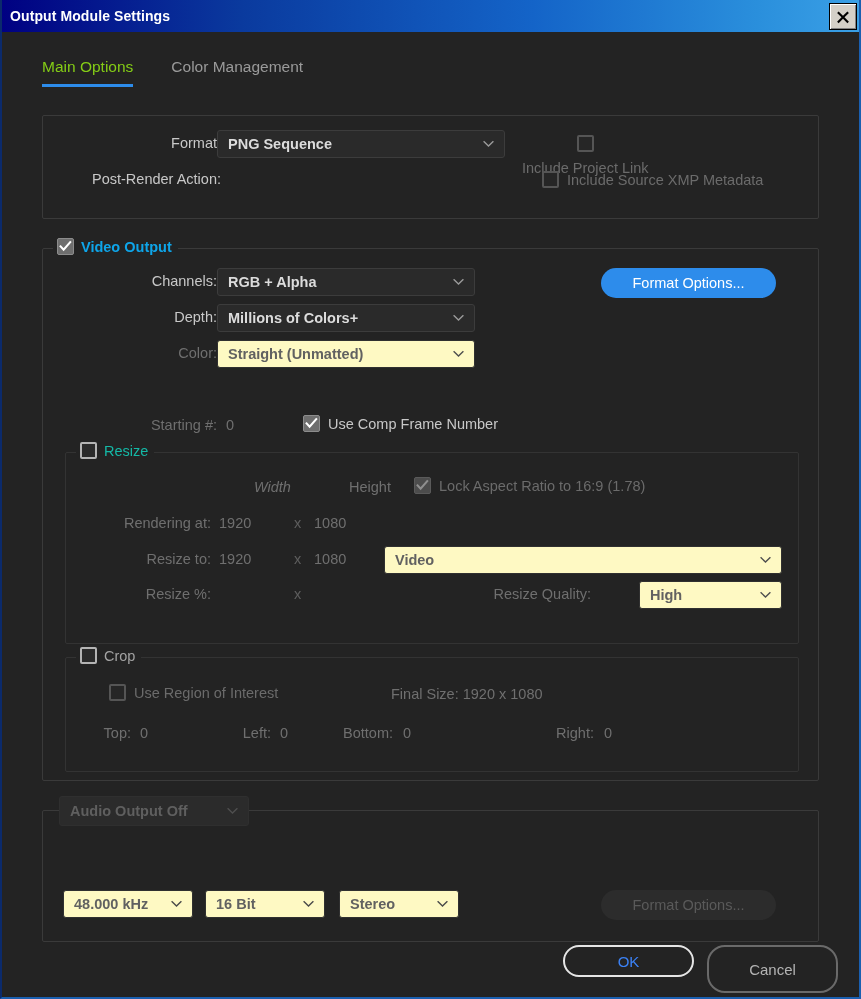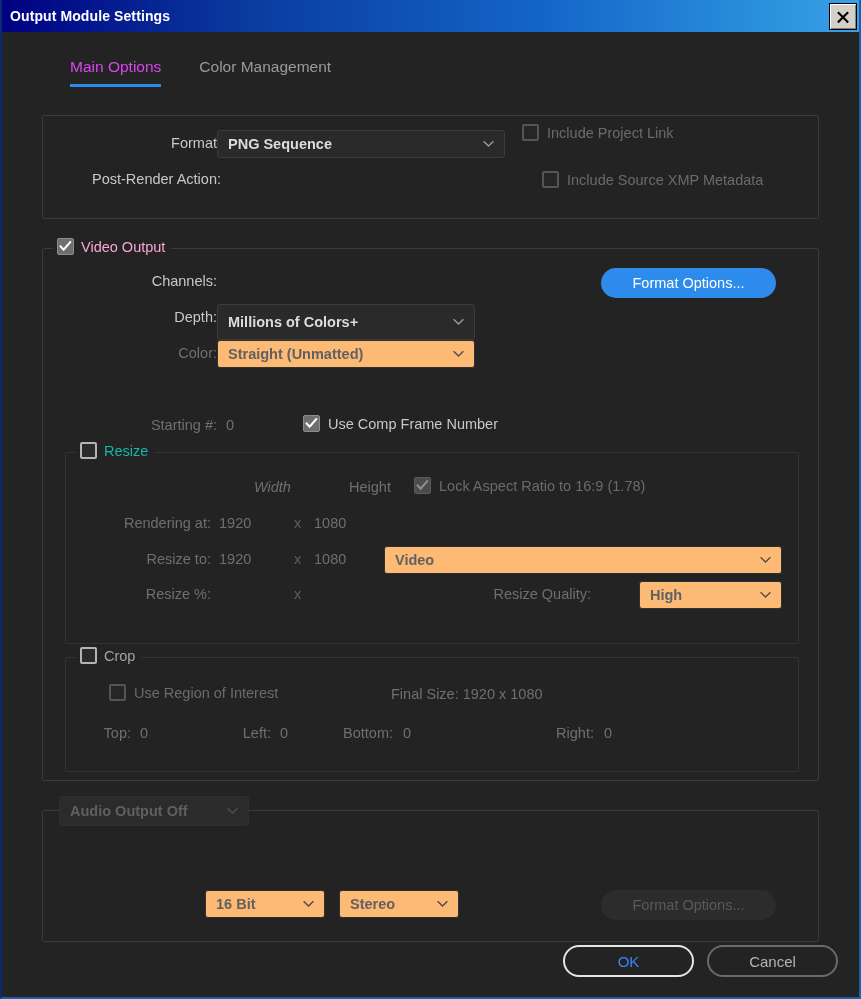--- a/index.html
+++ b/index.html
@@ -75,23 +75,22 @@
     align-items: flex-end;
     gap: 38px;
   }
   .tab {
     font-size: 15.5px;
     padding-bottom: 8px;
     cursor: pointer;
     white-space: nowrap;
   }
   .tab.active {
-    color: #d946ef;
+    color: #84cc16;
     border-bottom: 3px solid #2d8ceb;
-    margin-left: 28px;
   }
   .tab.inactive {
     color: #9a9a9a;
     border-bottom: 3px solid transparent;
   }
 
   
   .groupbox {
     position: absolute;
     border: 1px solid #3a3a3a;
@@ -146,21 +145,21 @@
   }
   .dropdown .chev {
     position: absolute;
     right: 10px;
     top: 50%;
     transform: translateY(-50%);
     width: 11px;
     height: 7px;
   }
   .dropdown.disabled {
-    background: #fdba74;
+    background: #fef9c3;
     border-color: #303030;
     cursor: default;
   }
   .dropdown.disabled .dd-text { color: #616161; }
   .dropdown.audio-legend {
     background: #2b2b2b;
     border: 1px solid #2f2f2f;
   }
   .dropdown.audio-legend .dd-text { color: #5f5f5f; }
 
@@ -290,48 +289,54 @@
       <div class="lbl right" style="left:106px; top:19px; width:72px;">Format:</div>
       <div class="dropdown" style="left:174px; top:14px; width:288px; height:28px;">
         <span class="dd-text">PNG Sequence</span>
         <svg class="chev" viewBox="0 0 11 7">
           <path d="M0.6 0.8 L5.5 5.6 L10.4 0.8" stroke="#9a9a9a" stroke-width="1.4" fill="none"></path>
         </svg>
       </div>
 
       <div class="lbl right" style="left:20px; top:55px; width:158px;">Post-Render Action:</div>
 
-      <div class="cbrow" style="left:479px; top:8px;">
+      <div class="cbrow" style="left:479px; top:19px;flex-direction:column;">
         <span class="cb unchecked-dim"></span>
         <span class="cbl dim">Include Project Link</span>
       </div>
 
       <div class="cbrow" style="left:479px; top:55px;padding-left:20px;">
         <span class="cb unchecked-dim"></span>
         <span class="cbl dim">Include Source XMP Metadata</span>
       </div>
     </div>
 
     <div class="groupbox" style="left:40px; top:216px; width:777px; height:533px;">
 
       <div class="group-legend">
         <span class="cb checked">
           <svg width="13" height="13" viewBox="0 0 13 13">
             <path d="M1.6 6.4 L4.6 9.6 L11.2 2.2" stroke="#ffffff" stroke-width="2.1" fill="none" stroke-linecap="square"></path>
           </svg>
         </span>
-        <span style="color:#f9a8d4;">Video Output</span>
+        <span style="color:#0ea5e9;font-weight:bold;">Video Output</span>
       </div>
 
       <div class="lbl right" style="left:90px; top:24px; width:84px;">Channels:</div>
+      <div class="dropdown" style="left:174px; top:19px; width:258px; height:28px;">
+        <span class="dd-text">RGB + Alpha</span>
+        <svg class="chev" viewBox="0 0 11 7">
+          <path d="M0.6 0.8 L5.5 5.6 L10.4 0.8" stroke="#9a9a9a" stroke-width="1.4" fill="none"></path>
+        </svg>
+      </div>
 
       <div class="pill-blue" style="left:558px; top:19px; width:175px; height:30px;">Format Options...</div>
 
       <div class="lbl right" style="left:90px; top:60px; width:84px;">Depth:</div>
-      <div class="dropdown" style="left:174px; top:55px; width:258px; height:36px;">
+      <div class="dropdown" style="left:174px; top:55px; width:258px; height:28px;">
         <span class="dd-text">Millions of Colors+</span>
         <svg class="chev" viewBox="0 0 11 7">
           <path d="M0.6 0.8 L5.5 5.6 L10.4 0.8" stroke="#9a9a9a" stroke-width="1.4" fill="none"></path>
         </svg>
       </div>
 
       <div class="lbl right dim" style="left:90px; top:96px; width:84px;">Color:</div>
       <div class="dropdown disabled" style="left:174px; top:91px; width:258px; height:28px;">
         <span class="dd-text">Straight (Unmatted)</span>
         <svg class="chev" viewBox="0 0 11 7">
@@ -429,35 +434,41 @@
 
     <div class="groupbox" style="left:40px; top:778px; width:777px; height:132px;">
 
       <div class="dropdown audio-legend" style="left:16px; top:-15px; width:190px; height:30px;">
         <span class="dd-text">Audio Output Off</span>
         <svg class="chev" viewBox="0 0 11 7">
           <path d="M0.6 0.8 L5.5 5.6 L10.4 0.8" stroke="#4f4f4f" stroke-width="1.4" fill="none"></path>
         </svg>
       </div>
 
+      <div class="dropdown disabled" style="left:20px; top:79px; width:130px; height:28px;">
+        <span class="dd-text">48.000 kHz</span>
+        <svg class="chev" viewBox="0 0 11 7">
+          <path d="M0.6 0.8 L5.5 5.6 L10.4 0.8" stroke="#4a4a4a" stroke-width="1.4" fill="none"></path>
+        </svg>
+      </div>
 
       <div class="dropdown disabled" style="left:162px; top:79px; width:120px; height:28px;">
         <span class="dd-text">16 Bit</span>
         <svg class="chev" viewBox="0 0 11 7">
           <path d="M0.6 0.8 L5.5 5.6 L10.4 0.8" stroke="#4a4a4a" stroke-width="1.4" fill="none"></path>
         </svg>
       </div>
 
       <div class="dropdown disabled" style="left:296px; top:79px; width:120px; height:28px;">
         <span class="dd-text">Stereo</span>
         <svg class="chev" viewBox="0 0 11 7">
           <path d="M0.6 0.8 L5.5 5.6 L10.4 0.8" stroke="#4a4a4a" stroke-width="1.4" fill="none"></path>
         </svg>
       </div>
 
       <div class="pill-dim" style="left:558px; top:79px; width:175px; height:30px;">Format Options...</div>
     </div>
 
     <div class="btn-outline primary" style="left:561px; top:913px; width:131px; height:32px;">OK</div>
-    <div class="btn-outline secondary" style="left:705px; top:913px; width:131px; height:32px;">Cancel</div>
+    <div class="btn-outline secondary" style="left:705px; top:913px; width:131px; height:48px;">Cancel</div>
 
   </div>
 </div>
 
 </body></html>

